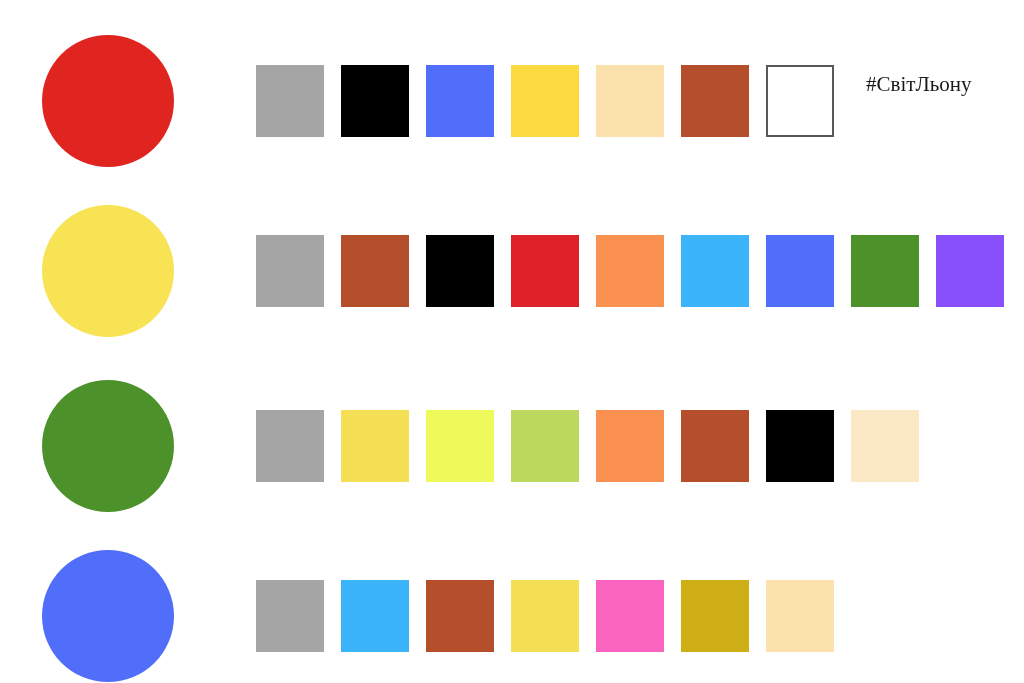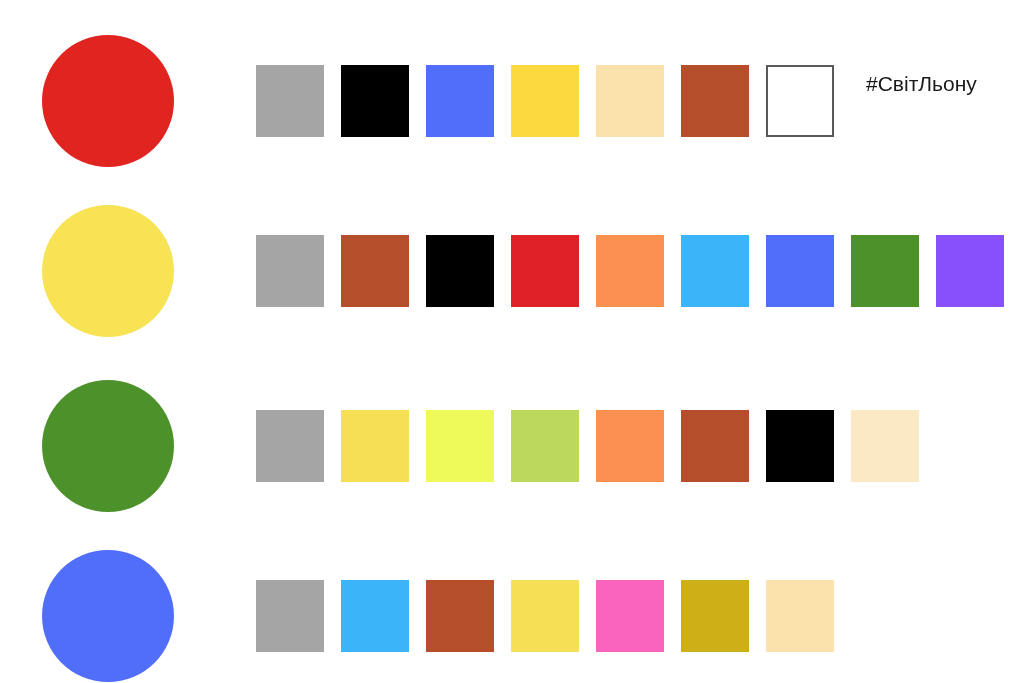--- a/index.html
+++ b/index.html
@@ -51,21 +51,21 @@
   .swatch.outlined {
     border: 2px solid #595959;
   }
   .hashtag-label {
     position: absolute;
     left: 866px;
     top: 70px;
     font-size: 21px;
     line-height: 28px;
     color: #1a1a1a;
-    font-family: Liberation Sans, sans-serif;
+    font-family: Liberation Serif, serif;
     white-space: nowrap;
   }
 </style>
 </head>
 <body>
 
 <div id="palette-page">
   <div id="rows-container">
       <div class="palette-row" style="top: 15px;">
         <div class="row-circle" style="background: rgb(224, 36, 31);"></div>

